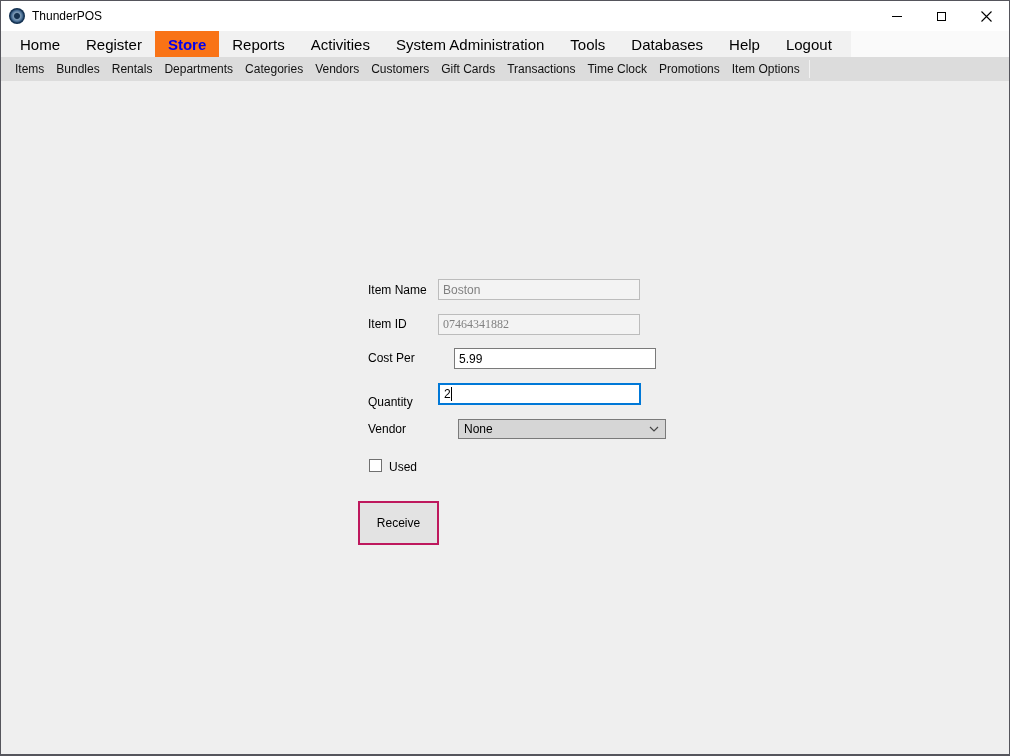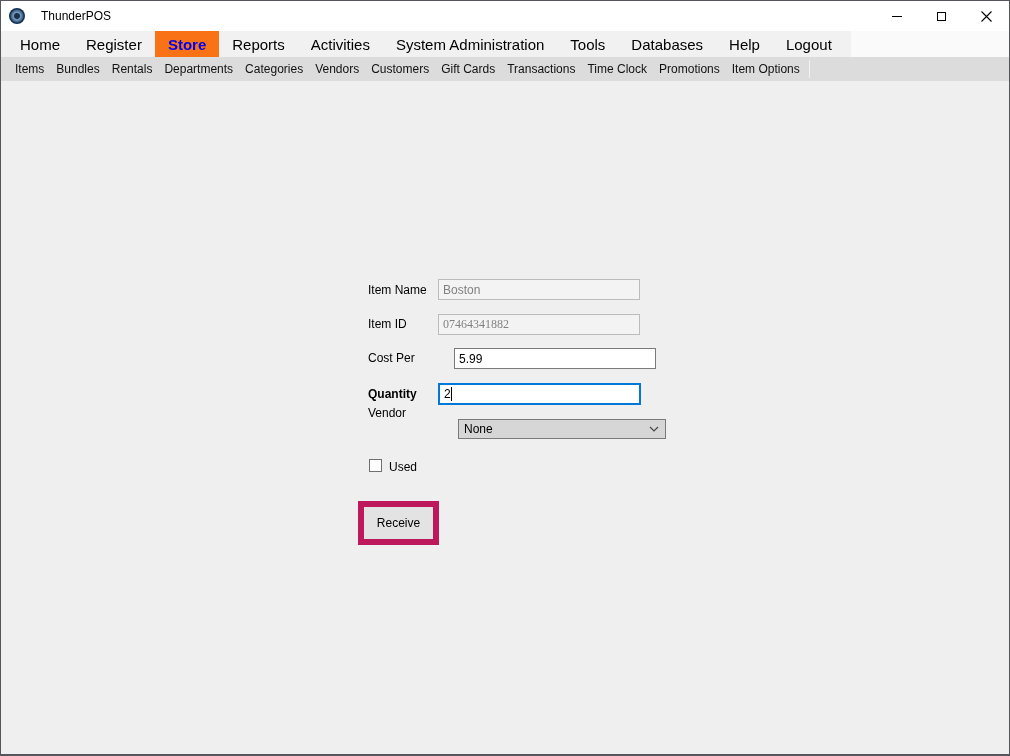--- a/index.html
+++ b/index.html
@@ -16,21 +16,21 @@
   
   .titlebar {
     position: absolute; top: 0; left: 0; right: 0; height: 30px;
     background: #ffffff;
     display: flex; align-items: center;
   }
   .app-icon {
     width: 16px; height: 16px; margin-left: 8px; border-radius: 50%;
     background: radial-gradient(circle at 50% 50%, #16324f 0 22%, #7e9bb5 32%, #4a6f96 48%, #123050 62%, #0d2a47 100%);
   }
-  .titlebar-text { margin-left: 16px; font-size: 12px; color: #000; }
+  .titlebar-text { margin-left: 7px; font-size: 12px; color: #000; }
   .win-controls { margin-left: auto; display: flex; height: 30px; }
   .win-btn { width: 45px; height: 30px; display: flex; align-items: center; justify-content: center; cursor: default; }
   .glyph-min { width: 10px; height: 1px; background: #000; }
   .glyph-max { width: 9px; height: 9px; border: 1px solid #000; background: transparent; }
 
   
   .menubar {
     position: absolute; top: 30px; left: 0; right: 0; height: 26px;
     background: #fafafa;
     display: flex;
@@ -113,21 +113,21 @@
     position: absolute;
     width: 13px; height: 13px;
     background: #ffffff;
     border: 1px solid #707070;
   }
   .checkbox-label { position: absolute; font-size: 12px; color: #000; }
   .btn {
     position: absolute;
     width: 81px; height: 44px;
     background: #e3e3e3;
-    border: 6px solid #be185d;
+    border: 2px solid #be185d;
     font-family: "Liberation Sans", sans-serif;
     font-size: 12px; color: #000;
     display: flex; align-items: center; justify-content: center;
   }
 </style>
 </head>
 <body>
 
 <div class="window">
 
@@ -184,25 +184,25 @@
 
     <div class="fld-label" style="left:367px; top:202px;">Item Name</div>
     <input class="textbox tb-disabled" style="left: 437px; top: 198px; width: 202px; height: 21px;" disabled="" value="Boston">
 
     <div class="fld-label" style="left:367px; top:236px;">Item ID</div>
     <input class="textbox tb-disabled" style="left: 437px; top: 233px; width: 202px; height: 21px; font-family: Liberation Serif, serif;" disabled="" value="07464341882">
 
     <div class="fld-label" style="left:367px; top:270px;">Cost Per</div>
     <input class="textbox tb-normal" style="left: 437px; top: 267px; width: 202px; height: 21px;" value="5.99">
 
-    <div class="fld-label" style="left:367px; top:306px;font-weight:bold;">Quantity</div>
+    <div class="fld-label" style="left:367px; top:314px;">Quantity</div>
     <input class="textbox tb-focused" style="left: 437px; top: 302px; width: 203px; height: 22px;" value="2">
     <div class="caret" style="left:450px; top:306px;"></div>
 
-    <div class="fld-label" style="left:367px; top:325px;">Vendor</div>
+    <div class="fld-label" style="left:367px; top:341px;">Vendor</div>
     <div class="combo" style="left:437px; top:338px; width:208px; height:20px;margin-left:20px;">
       <span>None</span>
       <svg class="combo-arrow" width="10" height="6" viewBox="0 0 10 6">
           <polyline points="1,1 5,5 9,1" fill="none" stroke="#474747" stroke-width="1.2"></polyline>
         </svg>
     </div>
 
     <div class="checkbox-box" style="left:368px; top:378px;"></div>
     <div class="checkbox-label" style="left:388px; top:379px;">Used</div>
 

